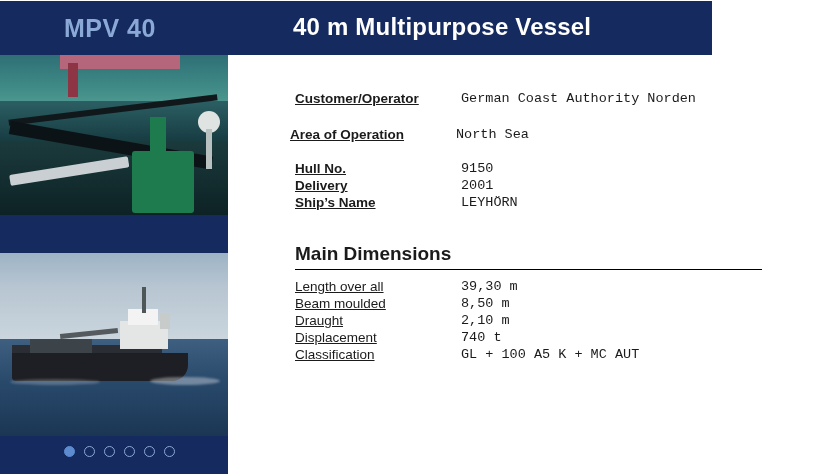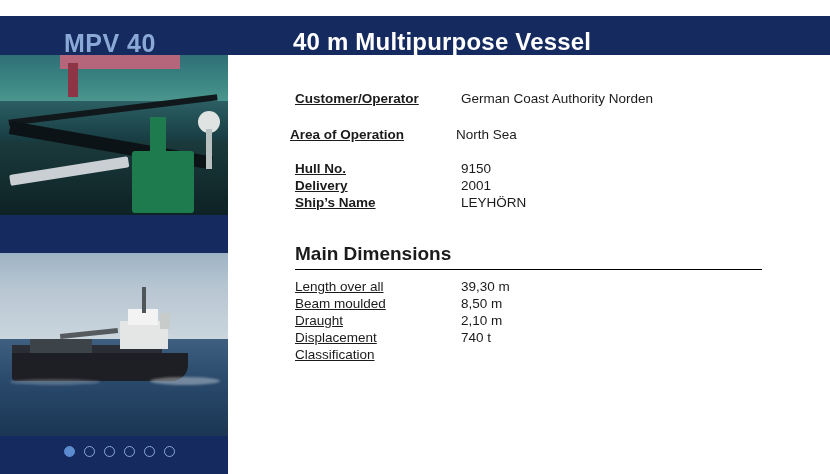--- a/index.html
+++ b/index.html
@@ -16,23 +16,23 @@
   .page {
     position: relative;
     width: 830px;
     height: 474px;
     background: #ffffff;
   }
 
   
   .header {
     position: absolute;
-    top: 16px;
+    top: 1px;
     left: 0;
-    width: 830px;
+    width: 712px;
     height: 55px;
     background: #152a5e;
   }
   .header-product {
     position: absolute;
     left: 64px;
     top: 13px;
     font-size: 25px;
     font-weight: bold;
     color: #8aa9d6;
@@ -220,21 +220,21 @@
     display: flex;
     font-size: 13.5px;
     line-height: 17px;
   }
   .row .lbl {
     width: 166px;
     flex: 0 0 166px;
     text-decoration: underline;
   }
   .row.bold .lbl { font-weight: bold; }
-  .row .val { flex: 1; }
+  .row .val { flex: 1; font-family: Liberation Mono, monospace; }
 
   .grp-1 { position: absolute; top: 35px; left: 67px; width: 500px; }
   .grp-2 { position: absolute; top: 71px; left: 62px; width: 500px; }
   .grp-3 { position: absolute; top: 105px; left: 67px; width: 500px; }
   .section-title {
     position: absolute;
     top: 188px;
     left: 67px;
     font-size: 19px;
     font-weight: bold;
@@ -348,17 +348,18 @@
       <div class="row">
         <div class="lbl">Draught</div>
         <div class="val">2,10 m</div>
       </div>
       <div class="row">
         <div class="lbl">Displacement</div>
         <div class="val">740 t</div>
       </div>
       <div class="row">
         <div class="lbl">Classification</div>
+        <div class="val">GL + 100 A5 K + MC AUT</div>
       </div>
     </div>
 
   </div>
 </div>
 
 </body></html>

